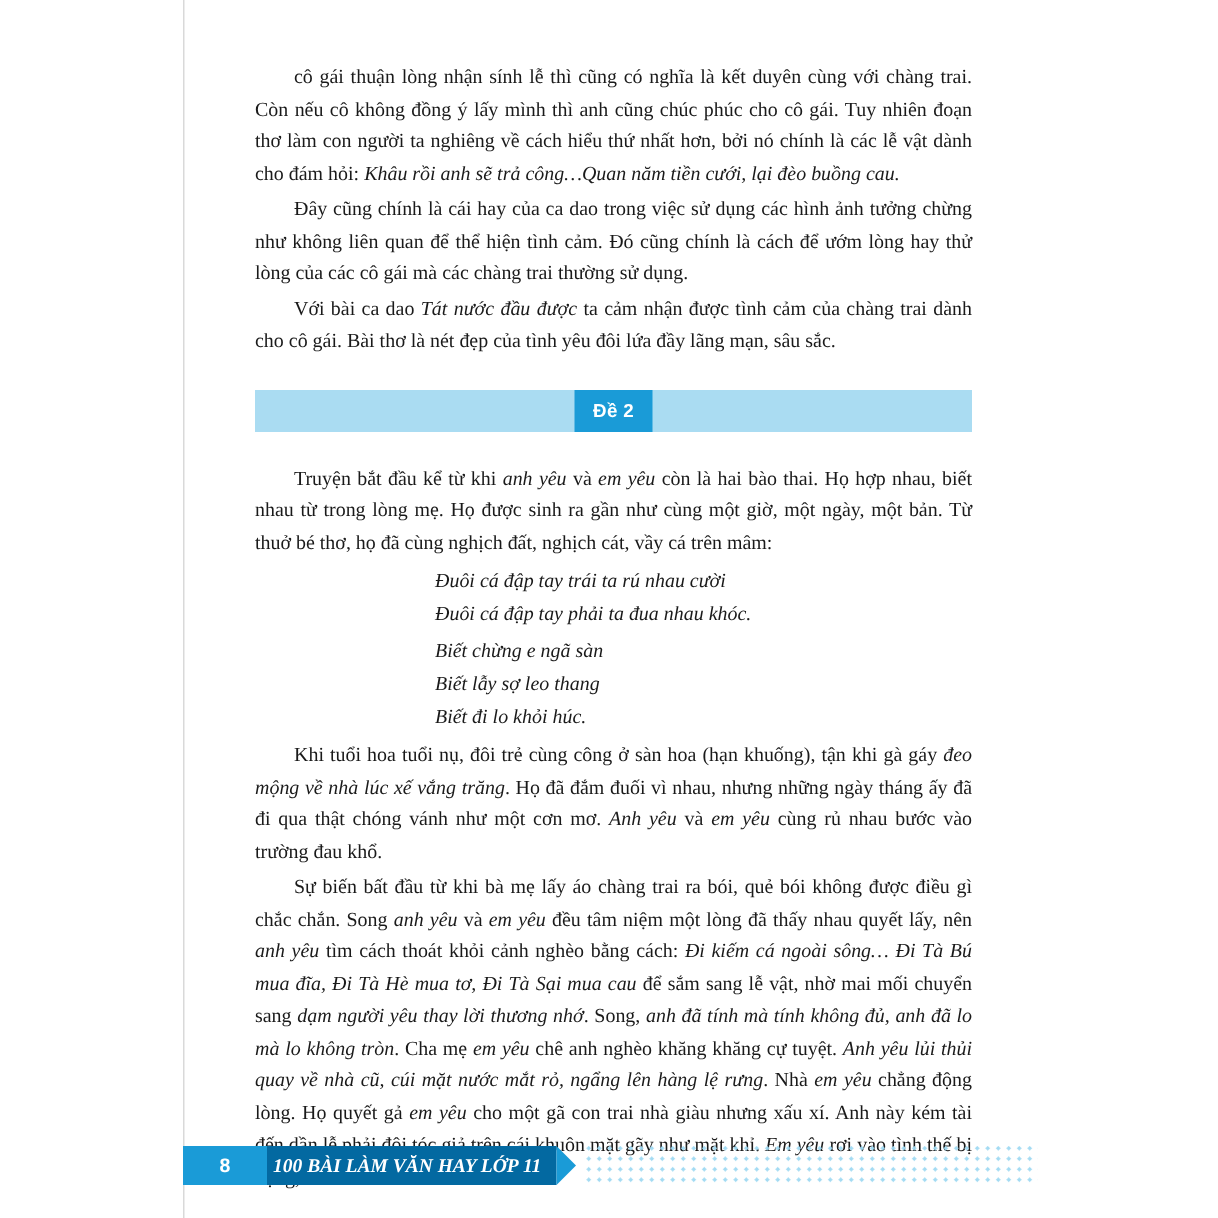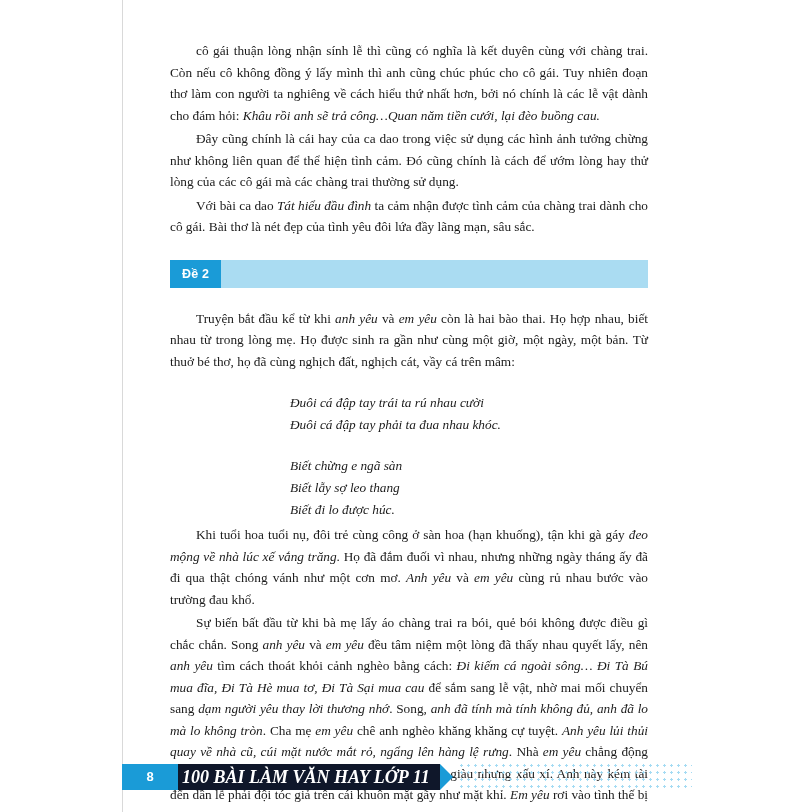--- a/index.html
+++ b/index.html
@@ -48,31 +48,32 @@
   }
   .verse {
     font-size: 13.3px;
     line-height: 1.62;
     color: #1a1a1a;
     font-style: italic;
     margin-left: 120px;
     text-indent: 0;
   }
   .verse-block {
-    margin: 20px 0 4px 0;
+    margin: 4px 0 4px 0;
   }
   i.it { font-style: italic; }
   .section-bar {
     margin-top: 22px;
     margin-bottom: 20px;
     height: 28px;
     background: #aadcf2;
     display: flex;
     align-items: center;
     position: relative;
+    flex-direction: column;
   }
   .section-tag {
     background: #1a9bd7;
     color: #ffffff;
     font-family: "Liberation Sans", sans-serif;
     font-weight: bold;
     font-size: 12.5px;
     height: 28px;
     line-height: 28px;
     padding: 0 12px;
@@ -108,26 +109,26 @@
     color: #ffffff;
     font-family: "Liberation Sans", sans-serif;
     font-weight: bold;
     font-size: 13px;
     width: 56px;
     height: 26px;
     line-height: 26px;
     text-align: center;
   }
   .footer-title {
-    background: #0f172a;
+    background: #0369a1;
     color: #ffffff;
     font-family: "Liberation Serif", serif;
     font-weight: bold;
     font-style: italic;
-    font-size: 18px;
+    font-size: 13px;
     height: 26px;
     line-height: 26px;
     padding: 0 10px 0 4px;
     position: relative;
   }
   .footer-title::after {
     content: "";
     position: absolute;
     right: -13px;
     top: 0;
@@ -152,39 +153,39 @@
 
 <div class="page">
   <div class="left-rule"></div>
 
   <div class="content">
 
     <p class="para"><span>cô gái thuận lòng nhận sính lễ thì cũng có nghĩa là kết duyên cùng với chàng trai. Còn nếu cô không đồng ý lấy mình thì anh cũng chúc phúc cho cô gái. Tuy nhiên đoạn thơ làm con người ta nghiêng về cách hiểu thứ nhất hơn, bởi nó chính là các lễ vật dành cho đám hỏi:</span> <i class="it">Khâu rồi anh sẽ trả công…Quan năm tiền cưới, lại đèo buồng cau.</i></p>
 
     <p class="para">Đây cũng chính là cái hay của ca dao trong việc sử dụng các hình ảnh tưởng chừng như không liên quan để thể hiện tình cảm. Đó cũng chính là cách để ướm lòng hay thử lòng của các cô gái mà các chàng trai thường sử dụng.</p>
 
-    <p class="para">Với bài ca dao <i class="it">Tát hiểu đầu đình</i> ta cảm nhận được tình cảm của chàng trai dành cho cô gái. Bài thơ là nét đẹp của tình yêu đôi lứa đầy lãng mạn, sâu sắc.</p>
+    <p class="para">Với bài ca dao <i class="it">Tát nước đầu được</i> ta cảm nhận được tình cảm của chàng trai dành cho cô gái. Bài thơ là nét đẹp của tình yêu đôi lứa đầy lãng mạn, sâu sắc.</p>
 
     <div class="section-bar">
       <div class="section-tag">Đề 2</div>
     </div>
 
 
     <p class="para"><span>Truyện bắt đầu kể từ khi </span><i class="it">anh yêu</i><span> và </span><i class="it">em yêu</i><span> còn là hai bào thai. Họ hợp nhau, biết nhau từ trong lòng mẹ. Họ được sinh ra gần như cùng một giờ, một ngày, một bản. Từ thuở bé thơ, họ đã cùng nghịch đất, nghịch cát, vầy cá trên mâm:</span></p>
 
     <div class="verse-block">
       <div class="verse">Đuôi cá đập tay trái ta rú nhau cười</div>
       <div class="verse">Đuôi cá đập tay phải ta đua nhau khóc.</div>
     </div>
 
 
     <div class="verse-block">
       <div class="verse">Biết chừng e ngã sàn</div>
       <div class="verse">Biết lẫy sợ leo thang</div>
-      <div class="verse">Biết đi lo được húc.</div>
+      <div class="verse">Biết đi lo khỏi húc.</div>
     </div>
 
     <p class="para"><span>Khi tuổi hoa tuổi nụ, đôi trẻ cùng công ở sàn hoa (hạn khuống), tận khi gà gáy </span><i class="it">đeo mộng về nhà lúc xế vắng trăng</i><span>. Họ đã đắm đuối vì nhau, nhưng những ngày tháng ấy đã đi qua thật chóng vánh như một cơn mơ. </span><i class="it">Anh yêu</i><span> và </span><i class="it">em yêu</i><span> cùng rủ nhau bước vào trường đau khổ.</span></p>
 
     <p class="para"><span>Sự biến bất đầu từ khi bà mẹ lấy áo chàng trai ra bói, quẻ bói không được điều gì chắc chắn. Song </span><i class="it">anh yêu</i><span> và </span><i class="it">em yêu</i><span> đều tâm niệm một lòng đã thấy nhau quyết lấy, nên </span><i class="it">anh yêu</i><span> tìm cách thoát khỏi cảnh nghèo bằng cách: </span><i class="it">Đi kiếm cá ngoài sông… Đi Tà Bú mua đĩa, Đi Tà Hè mua tơ, Đi Tà Sại mua cau</i><span> để sắm sang lễ vật, nhờ mai mối chuyển sang </span><i class="it">dạm người yêu thay lời thương nhớ</i><span>. Song, </span><i class="it">anh đã tính mà tính không đủ, anh đã lo mà lo không tròn</i><span>. Cha mẹ </span><i class="it">em yêu</i><span> chê anh nghèo khăng khăng cự tuyệt. </span><i class="it">Anh yêu lủi thủi quay về nhà cũ, cúi mặt nước mắt rỏ, ngẩng lên hàng lệ rưng</i><span>. Nhà </span><i class="it">em yêu</i><span> chẳng động lòng. Họ quyết gả </span><i class="it">em yêu</i><span> cho một gã con trai nhà giàu nhưng xấu xí. Anh này kém tài đến dần lễ phải đội tóc giả trên cái khuôn mặt gãy như mặt khỉ. </span><i class="it">Em yêu</i><span> rơi vào tình thế bị động, </span></p>
 
   </div>
 
   <div class="footer">
     <div class="footer-page">8</div>

